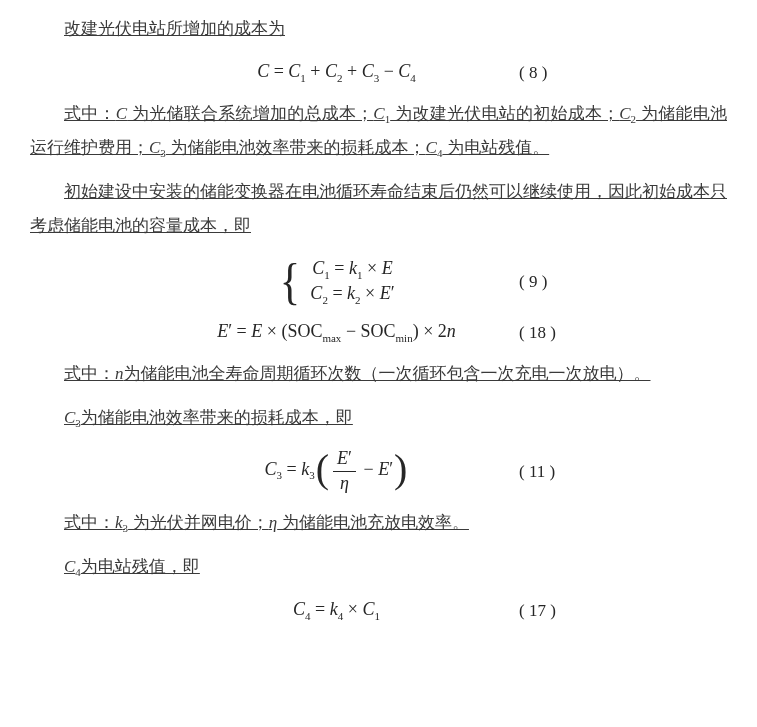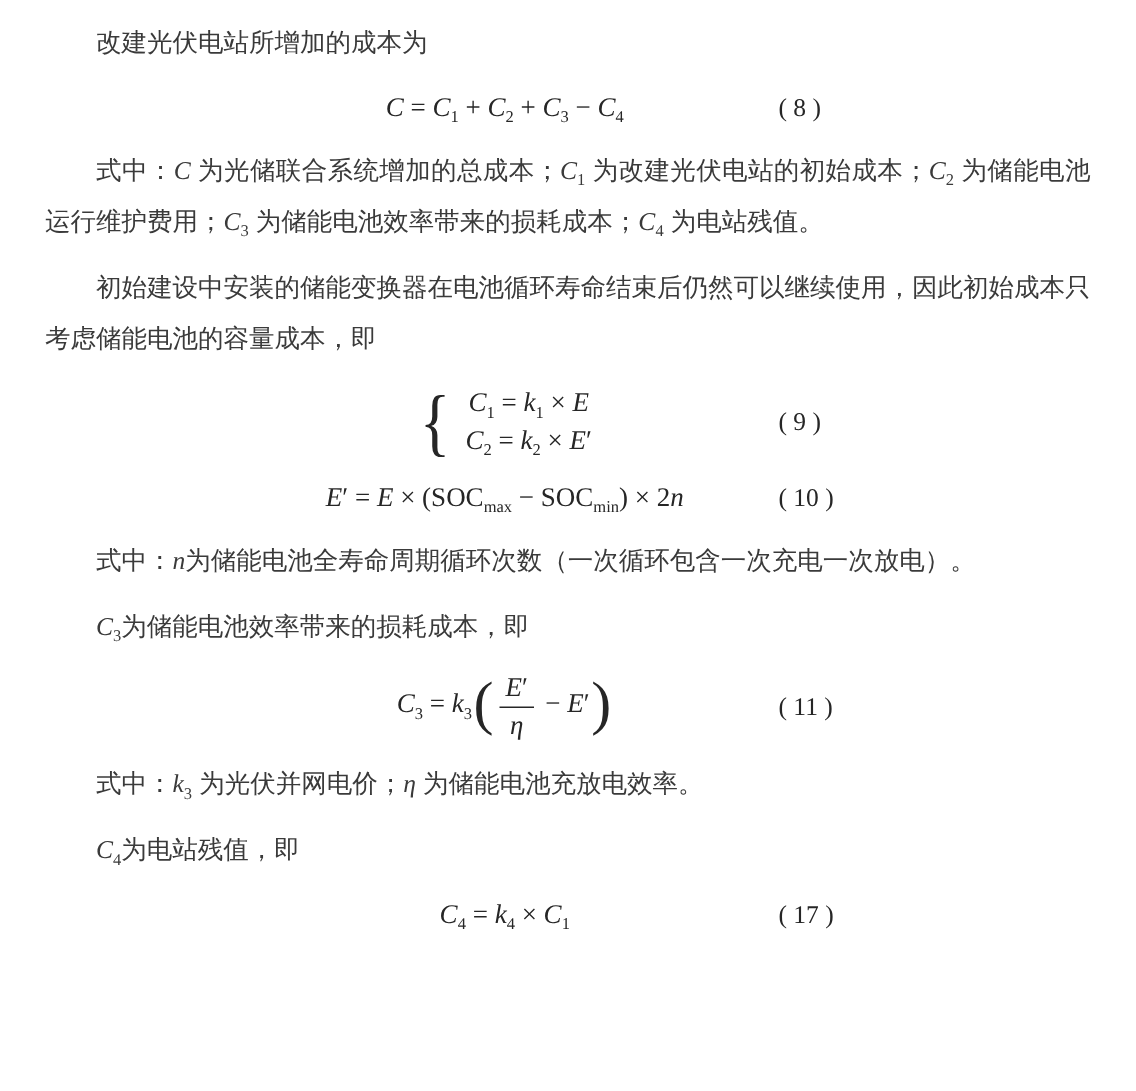--- a/index.html
+++ b/index.html
@@ -6,20 +6,21 @@
   .doc {
     position: relative;
     width: 757px;
     height: 727px;
     box-sizing: border-box;
     padding: 2px 30px 4px 30px;
     overflow: hidden;
     background: var(--page-bg, #ffffff);
     font-family: "Liberation Sans", "DejaVu Sans", sans-serif;
     color: var(--text-color, #3a3a3a);
+    text-decoration: underline;
   }
   .para {
     font-size: 17px;
     line-height: 34px;
     text-align: justify;
     text-indent: 2em;
     margin: 10px 0;
   }
   .para .mvar {
     font-family: "Liberation Serif", "DejaVu Serif", serif;
@@ -117,21 +118,21 @@
         <span class="sys-line"><span class="mvar">C</span><sub class="msub">1</sub><span class="mtext"> = </span><span class="mvar">k</span><sub class="msub">1</sub><span class="mtext"> × </span><span class="mvar">E</span></span>
         <span class="sys-line"><span class="mvar">C</span><sub class="msub">2</sub><span class="mtext"> = </span><span class="mvar">k</span><sub class="msub">2</sub><span class="mtext"> × </span><span class="mvar">E</span><span class="prime">′</span></span>
       </span>
     </span>
     <span class="eq-num">( 9 )</span>
   </div>
 
 
   <div class="equation">
     <span class="eq-body"><span class="mvar">E</span><span class="prime">′</span><span class="mtext"> = </span><span class="mvar">E</span><span class="mtext"> × (</span><span class="mtext">SOC</span><sub class="msub">max</sub><span class="mtext"> − </span><span class="mtext">SOC</span><sub class="msub">min</sub><span class="mtext">) × 2</span><span class="mvar">n</span></span>
-    <span class="eq-num">( 10 )</span>
+    <span class="eq-num">( 18 )</span>
   </div>
 
   <p class="para"><span class="mtext">式中：</span><span class="mvar">n</span><span class="mtext">为储能电池全寿命周期循环次数（一次循环包含一次充电一次放电）。</span></p>
 
   <p class="para"><span class="mvar">C</span><sub class="msub">3</sub><span class="mtext">为储能电池效率带来的损耗成本，即</span></p>
 
   <div class="equation">
     <span class="eq-body"><span class="mvar">C</span><sub class="msub">3</sub><span class="mtext"> = </span><span class="mvar">k</span><sub class="msub">3</sub><span class="bigparen">(</span><span class="frac"><span class="fnum"><span class="mvar">E</span><span class="prime">′</span></span><span class="fden"><span class="mvar">η</span></span></span><span class="mtext"> − </span><span class="mvar">E</span><span class="prime">′</span><span class="bigparen">)</span></span>
     <span class="eq-num">( 11 )</span>
   </div>

